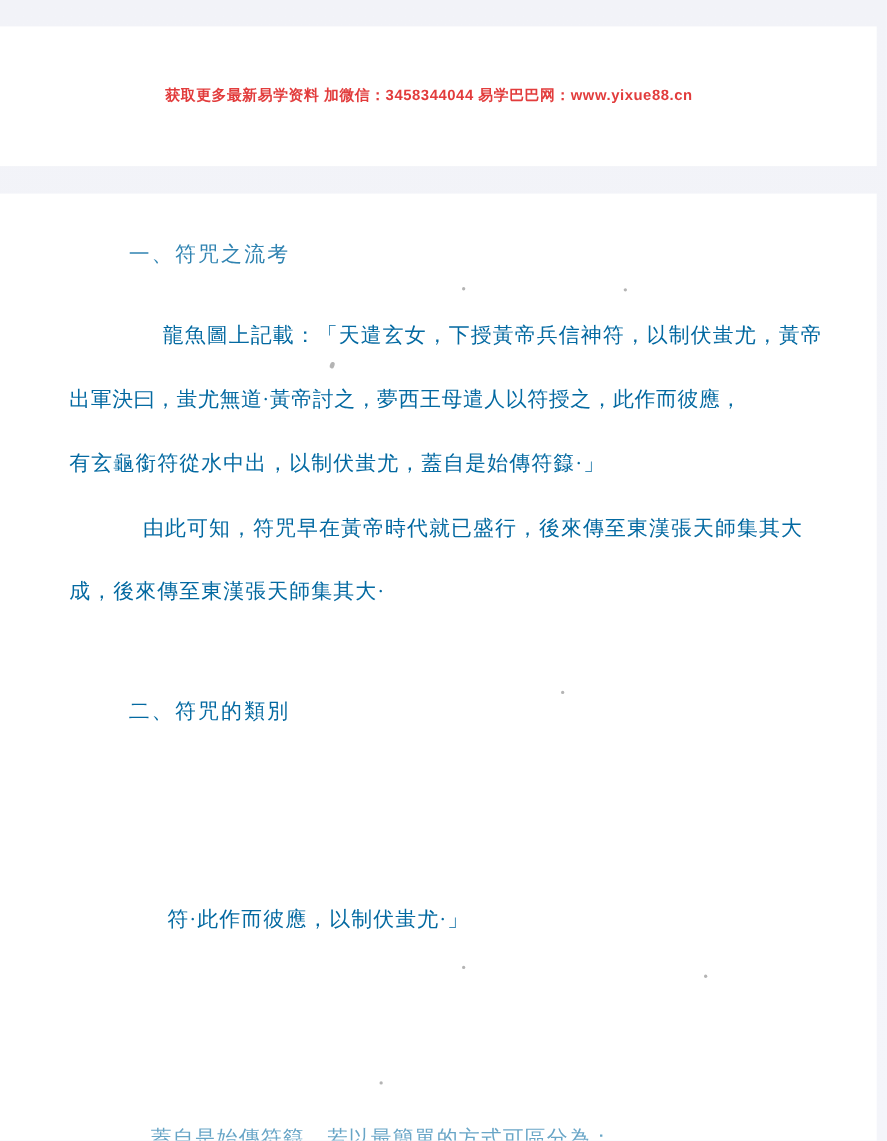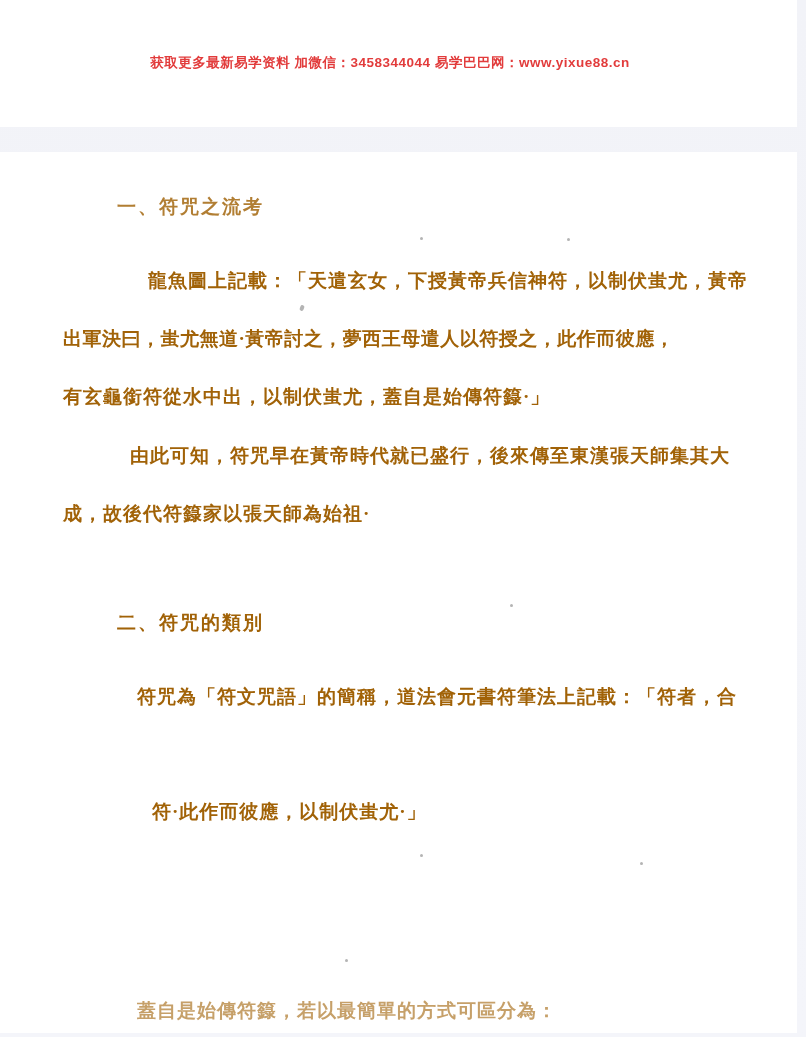--- a/index.html
+++ b/index.html
@@ -13,20 +13,21 @@
     width: 806px;
     height: 1037px;
     background: linear-gradient(180deg, #f2f3f8 0%, #f4f5fa 100%);
     overflow: hidden;
   }
   .page {
     position: absolute;
     left: 0;
     width: 797px;
     background: #ffffff;
+    margin-top: 24px;
   }
   .page1 { top: 0; height: 127px; }
   .page2 { top: 152px; height: 881px; }
 
   .promo {
     position: absolute;
     top: 54px;
     left: 0;
     width: 780px;
     text-align: center;
@@ -34,23 +35,23 @@
     font-weight: bold;
     font-size: 13.5px;
     letter-spacing: 0.5px;
     color: #e23c3c;
     filter: blur(0.2px);
   }
 
   .line, .heading {
     position: absolute;
     white-space: nowrap;
-    color: #a16207;
+    color: #0369a1;
     font-size: 19px;
-    font-weight: 700;
+    font-weight: 400;
     letter-spacing: 1px;
     filter: blur(0.35px);
   }
   .heading { letter-spacing: 2px; }
 
   .fade-light { opacity: 0.82; }
   .fade-heavy { opacity: 0.6; filter: blur(0.7px); }
 
   .speck {
     position: absolute;
@@ -73,25 +74,24 @@
     <div class="heading fade-light" style="top:42px; left:117px;">一、符咒之流考</div>
 
     <div class="line" style="top:116px; left:148px;">龍魚圖上記載：「天遣玄女，下授黃帝兵信神符，以制伏蚩尤，黃帝</div>
 
     <div class="line" style="top:174px; left:63px; letter-spacing:0.5px;">出軍決曰，蚩尤無道·黃帝討之，夢西王母遣人以符授之，此作而彼應，</div>
 
     <div class="line" style="top:232px; left:63px;">有玄龜銜符從水中出，以制伏蚩尤，蓋自是始傳符籙·」</div>
 
     <div class="line" style="top:291px; left:130px;">由此可知，符咒早在黃帝時代就已盛行，後來傳至東漢張天師集其大</div>
 
-    <div class="line" style="top:349px; left:63px;">成，故後代符籙家以張天師為始祖·</div>
+    <div class="line" style="top:349px; left:63px;">成，後來傳至東漢張天師集其大·</div>
 
     <div class="heading" style="top:458px; left:117px;">二、符咒的類別</div>
 
-    <div class="line" style="top:532px; left:137px;">符咒為「符文咒語」的簡稱，道法會元書符筆法上記載：「符者，合</div>
 
 
     <div class="line" style="top:647px; left:152px;">符·此作而彼應，以制伏蚩尤·」</div>
 
 
     <div class="line fade-heavy" style="top:846px; left:137px;">蓋自是始傳符籙，若以最簡單的方式可區分為：</div>
 
     <div class="speck" style="top:85px; left:420px; width:3px; height:3px;"></div>
     <div class="speck" style="top:153px; left:300px; width:4px; height:6px; border-radius:2px; transform:rotate(20deg);"></div>
     <div class="speck" style="top:86px; left:567px; width:3px; height:3px;"></div>

